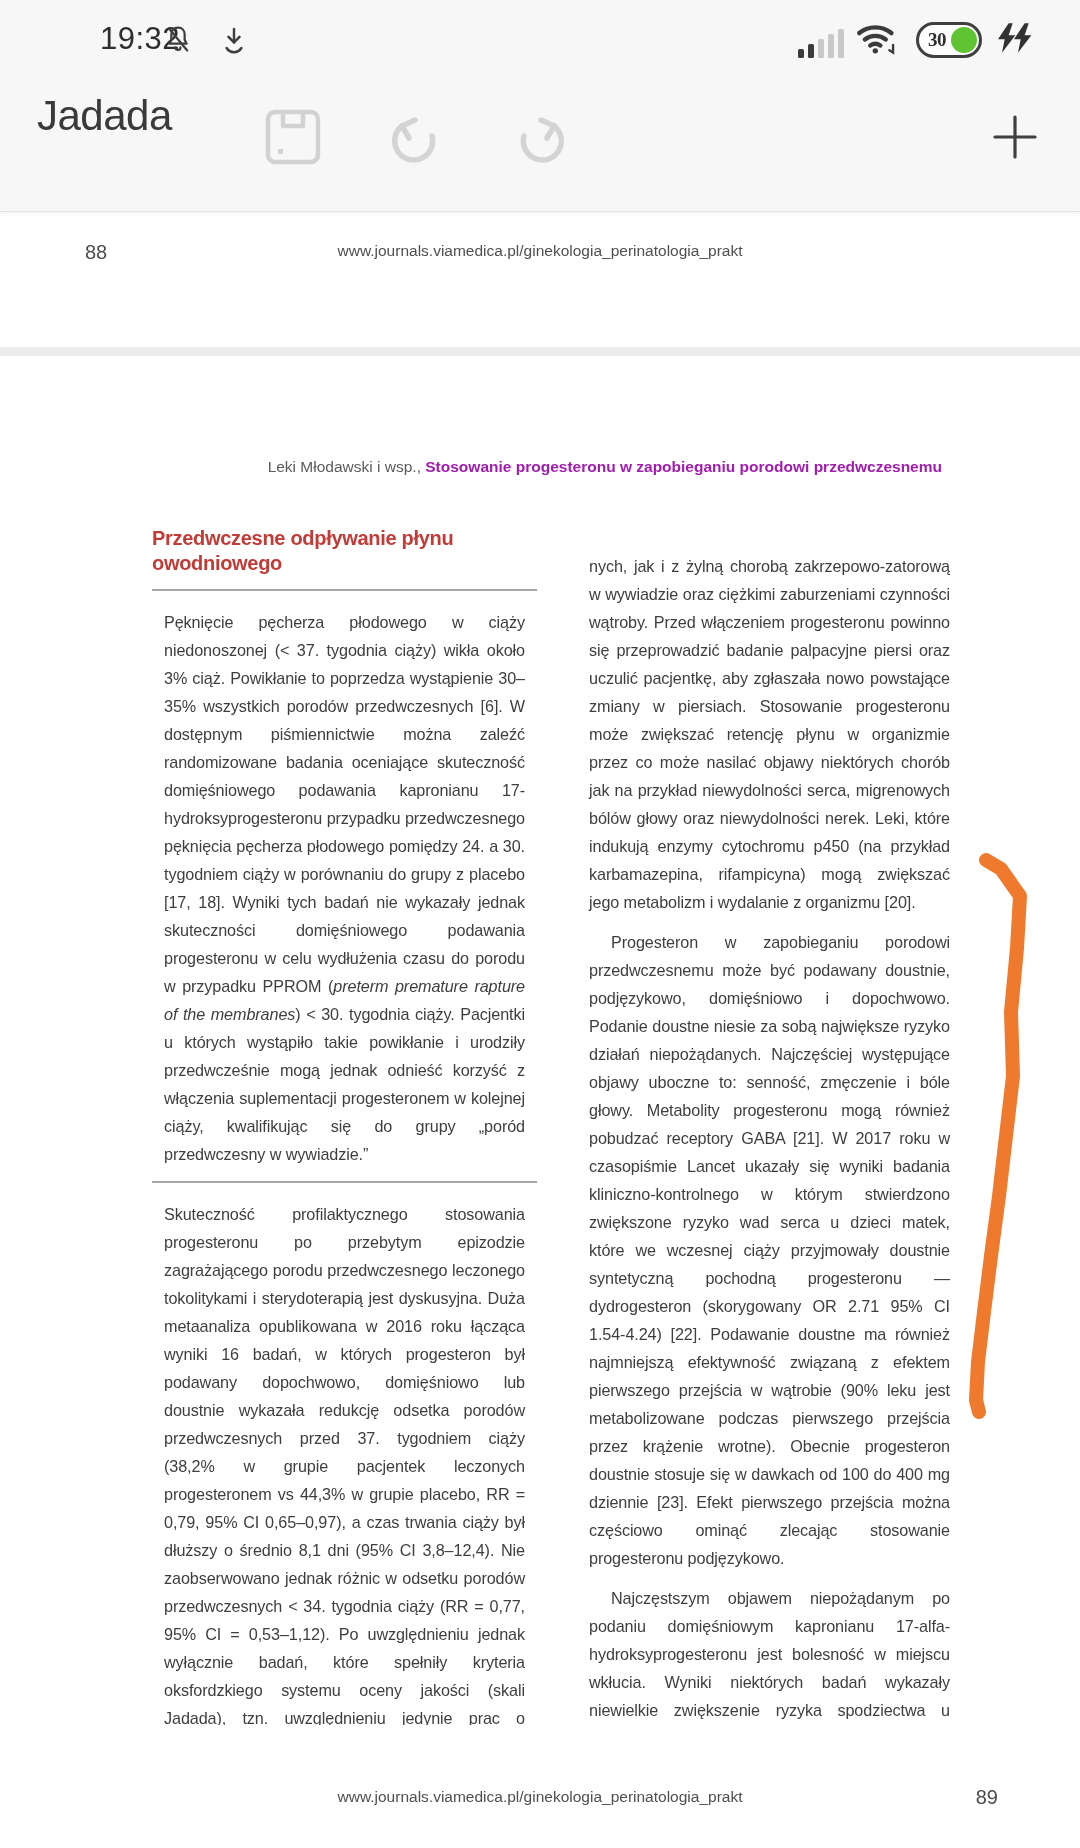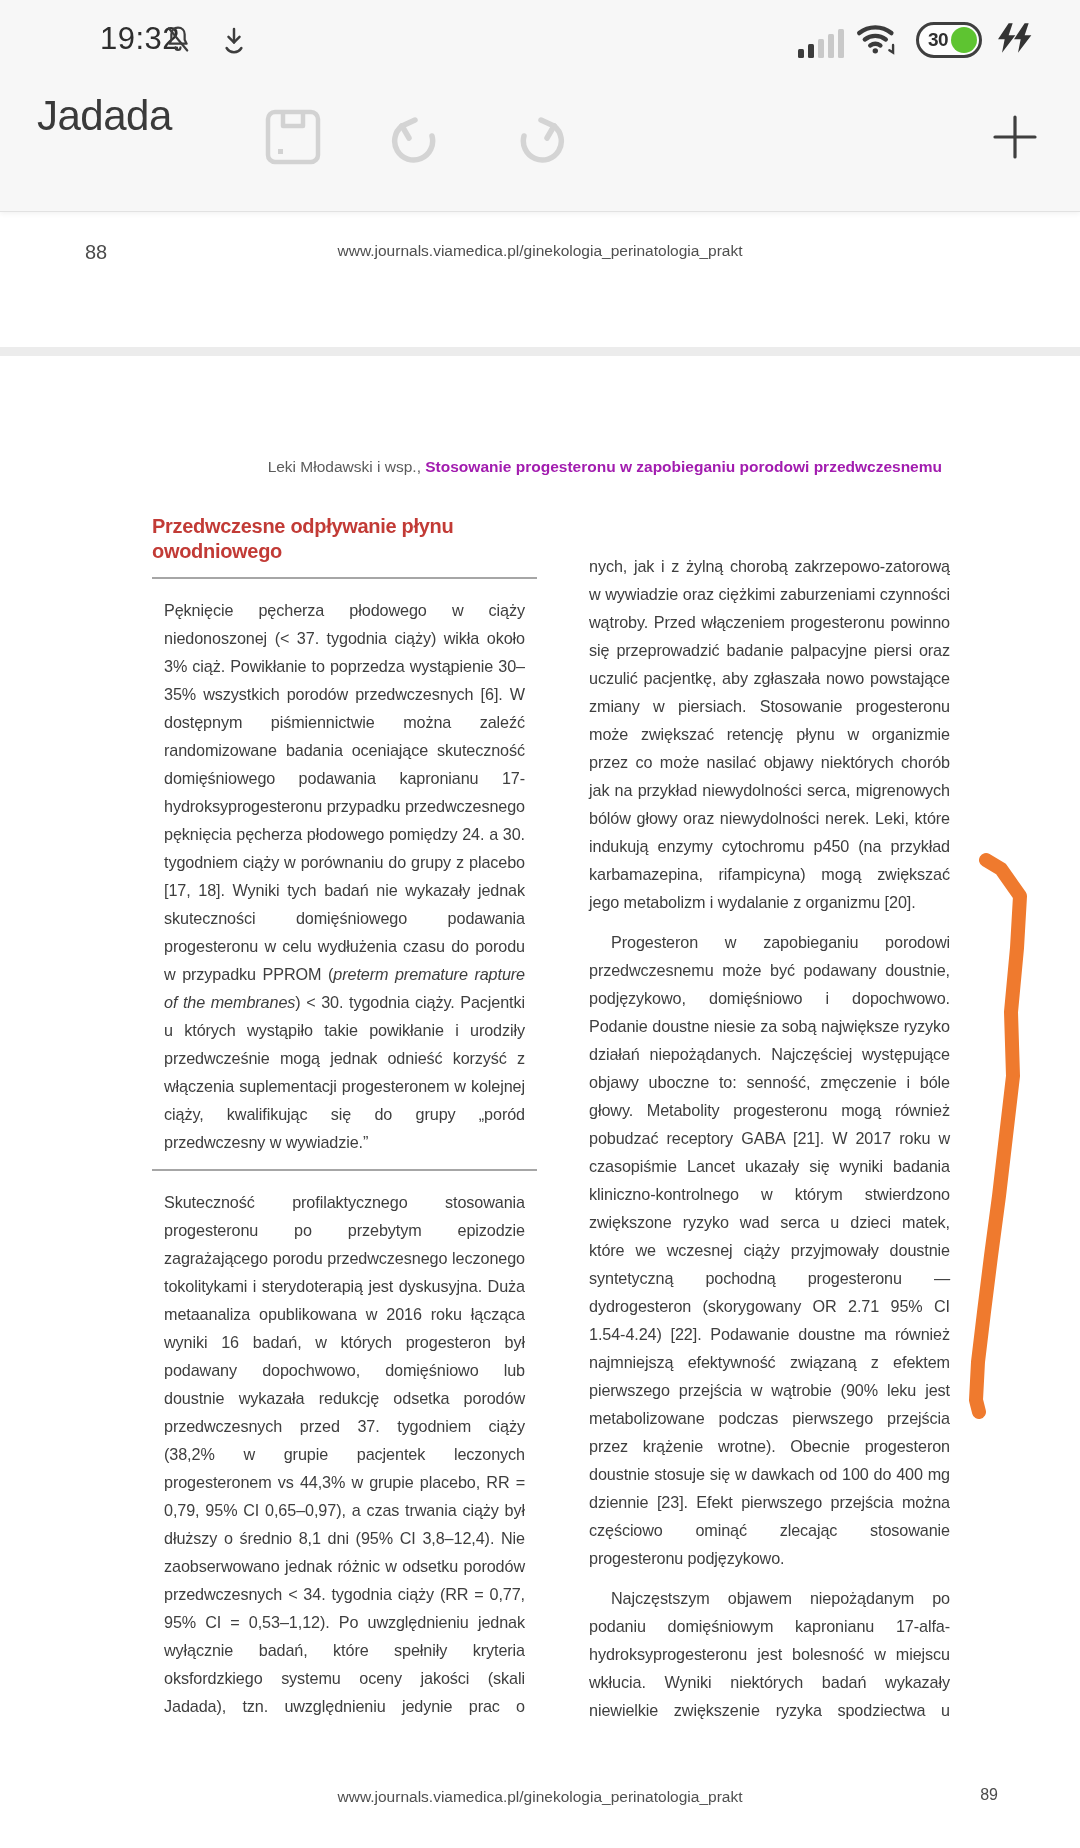--- a/index.html
+++ b/index.html
@@ -23,47 +23,47 @@
   .signal{position:absolute;left:798px;top:28px;width:48px;height:30px;}
   .signal i{position:absolute;bottom:0;width:6px;border-radius:1.5px;background:#c9c9c9;}
   .signal i.on{background:#3c3c3c;}
   .signal i:nth-child(1){left:0;height:9px;}
   .signal i:nth-child(2){left:10px;height:14px;}
   .signal i:nth-child(3){left:20px;height:19px;}
   .signal i:nth-child(4){left:30px;height:24px;}
   .signal i:nth-child(5){left:40px;height:29px;}
   .battery{position:absolute;left:916px;top:22px;width:60px;height:30px;border:3px solid #3f3f3f;border-radius:18px;background:#fdfdfd;}
   .battery .level{position:absolute;right:2px;top:2px;bottom:2px;width:26px;border-radius:13px;background:#5ec431;}
-  .battery .pct{position:absolute;left:9px;top:50%;transform:translateY(-50%);font-size:19px;font-weight:700;color:#2f2f2f;z-index:1;letter-spacing:-0.5px;}
+  .battery .pct{position:absolute;left:9px;top:50%;transform:translateY(-50%);font-size:19px;font-weight:700;color:#2f2f2f;z-index:1;letter-spacing:-0.5px;font-family:Liberation Serif, serif;}
   .icon-bolt{left:994px;top:22px;}
   
   .toolbar-title{position:absolute;left:37px;top:92px;font-size:42px;color:#3a3a3a;letter-spacing:-0.5px;}
   .tb-btn{position:absolute;background:none;border:none;padding:0;cursor:pointer;}
   .btn-save{left:264px;top:108px;}
   .btn-undo{left:388px;top:112px;}
   .btn-redo{left:514px;top:112px;}
   .btn-plus{left:992px;top:114px;}
   
   .doc{position:absolute;left:0;top:212px;width:1080px;height:1636px;background:#ffffff;}
   .prev-footer-num{position:absolute;left:85px;top:29px;font-size:20px;color:#4c4c4c;}
   .prev-footer-url{position:absolute;left:0;top:30px;width:100%;text-align:center;font-size:15.5px;color:#4f4f4f;letter-spacing:0;}
   .page-gap{position:absolute;left:0;top:135px;width:100%;height:9px;background:#ececec;}
   .byline{position:absolute;right:138px;top:246px;font-size:15.5px;color:#5b5b5b;white-space:nowrap;}
   .byline b{color:#a21caf;}
   .col{position:absolute;overflow:hidden;}
   .col-left{left:152px;top:300px;width:385px;height:1213px;}
   .col-right{left:577px;top:328px;width:385px;height:1185px;}
   .col h2{color:#c23b36;font-size:20px;line-height:25px;font-weight:700;letter-spacing:-0.3px;margin:27px 0 0 0;}
-  .col h2:first-child{margin-top:2px;}
+  .col h2:first-child{margin-top:14px;}
   .col .rule{height:2px;background:#909090;opacity:.8;margin:13px 0 17px 0;}
   .col p{margin:12px;font-size:16.2px;line-height:28px;color:#3e3e3e;text-align:justify;letter-spacing:-0.1px;}
   .col p.indent{text-indent:22px;}
   .col p i{font-style:italic;}
   .doc-footer-url{position:absolute;left:0;top:1576px;width:100%;text-align:center;font-size:15.5px;color:#4f4f4f;}
-  .doc-footer-num{position:absolute;right:82px;top:1574px;font-size:16px;color:#4c4c4c;}
+  .doc-footer-num{position:absolute;right:82px;top:1574px;font-size:20px;color:#4c4c4c;}
   
   .annotation-layer{position:absolute;left:0;top:0;width:1080px;height:1848px;pointer-events:none;z-index:20;}
 </style>
 </head>
 <body>
 
 <div class="app-header">
   <span class="status-time">19:32</span>
 
   <span class="sb-icon icon-bell">

